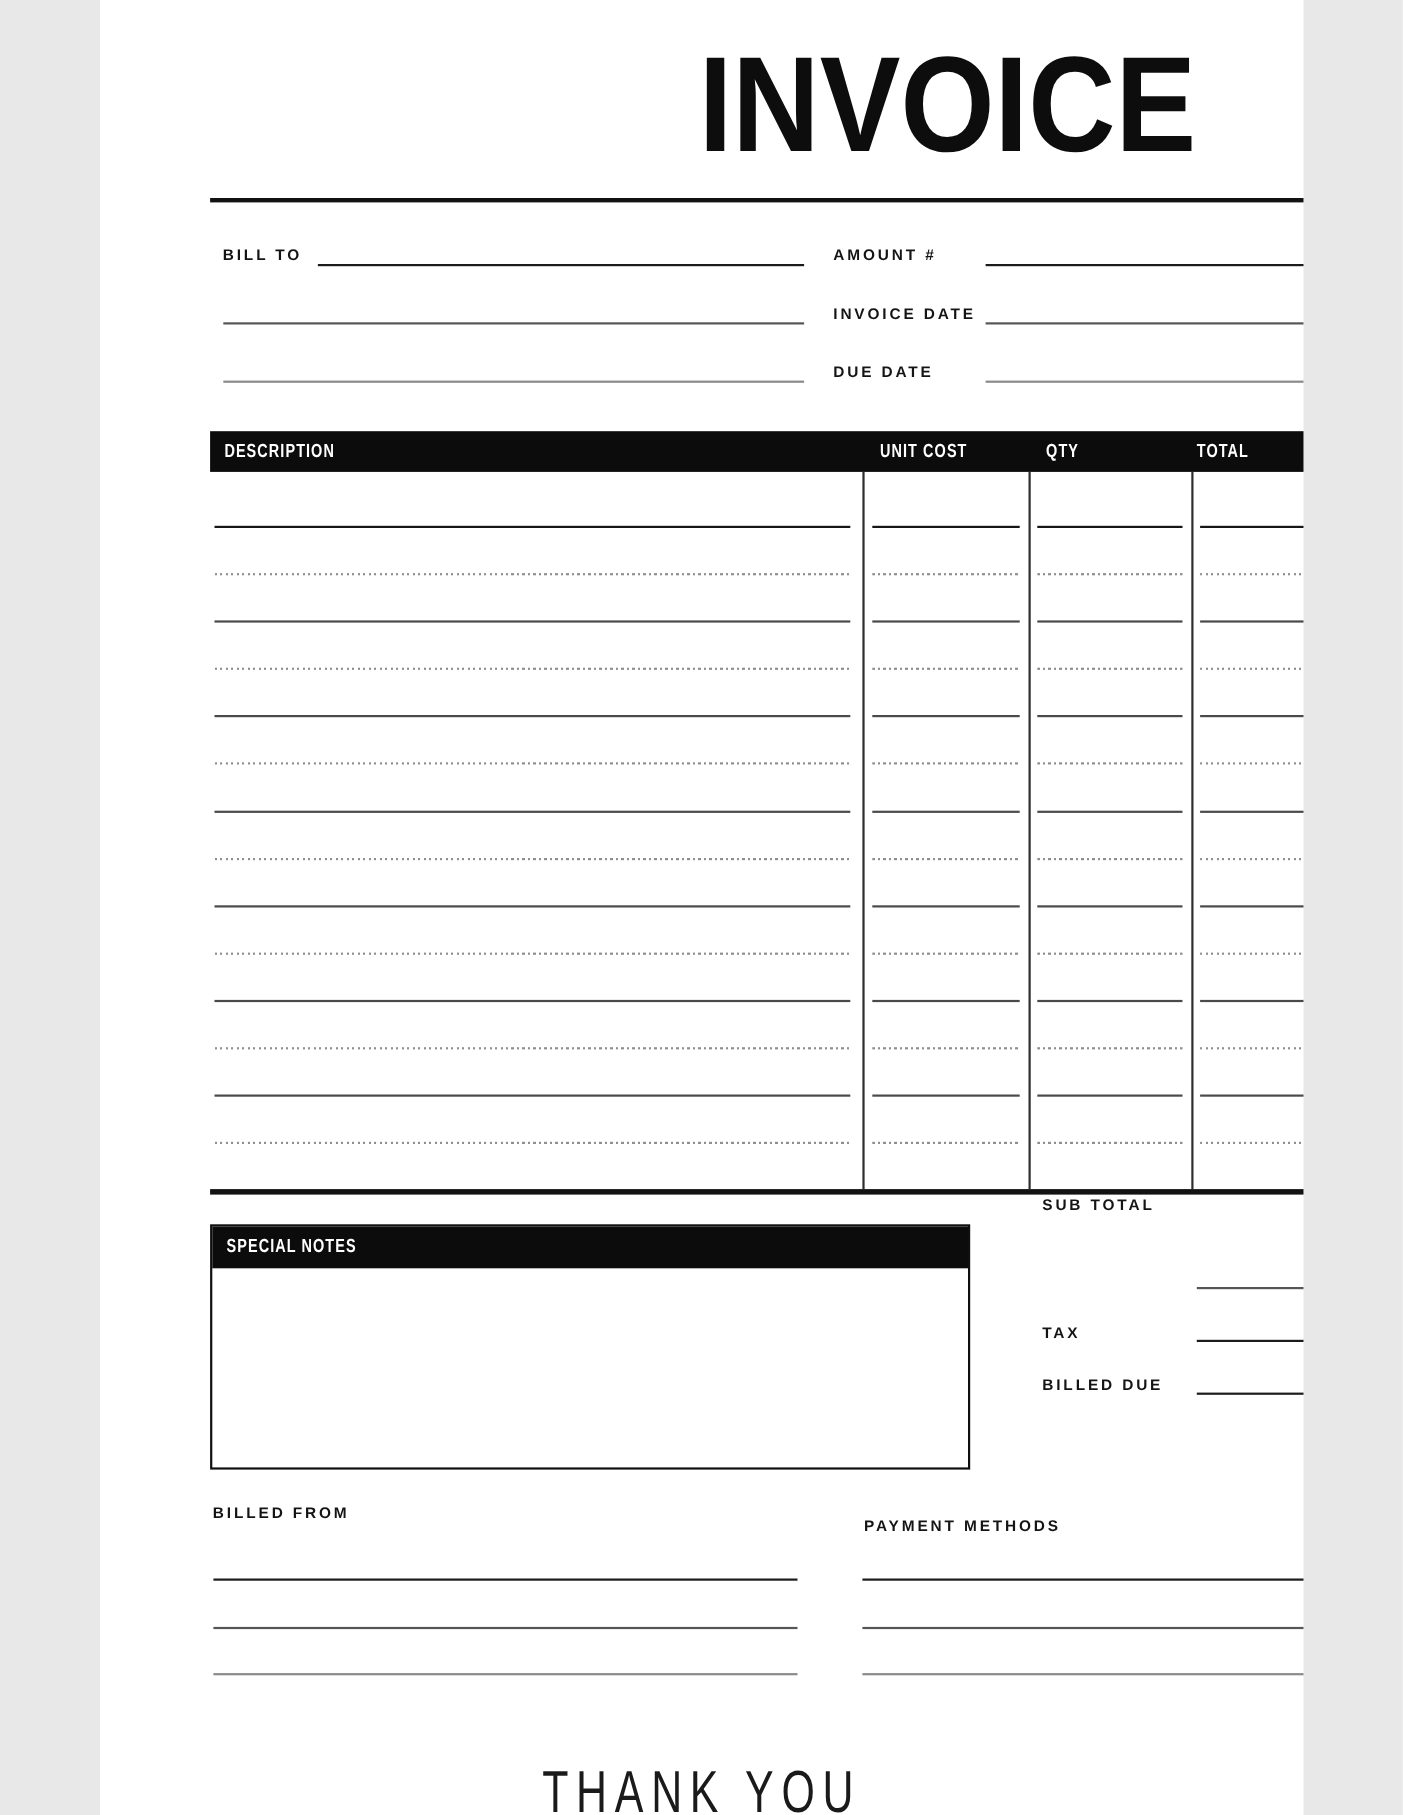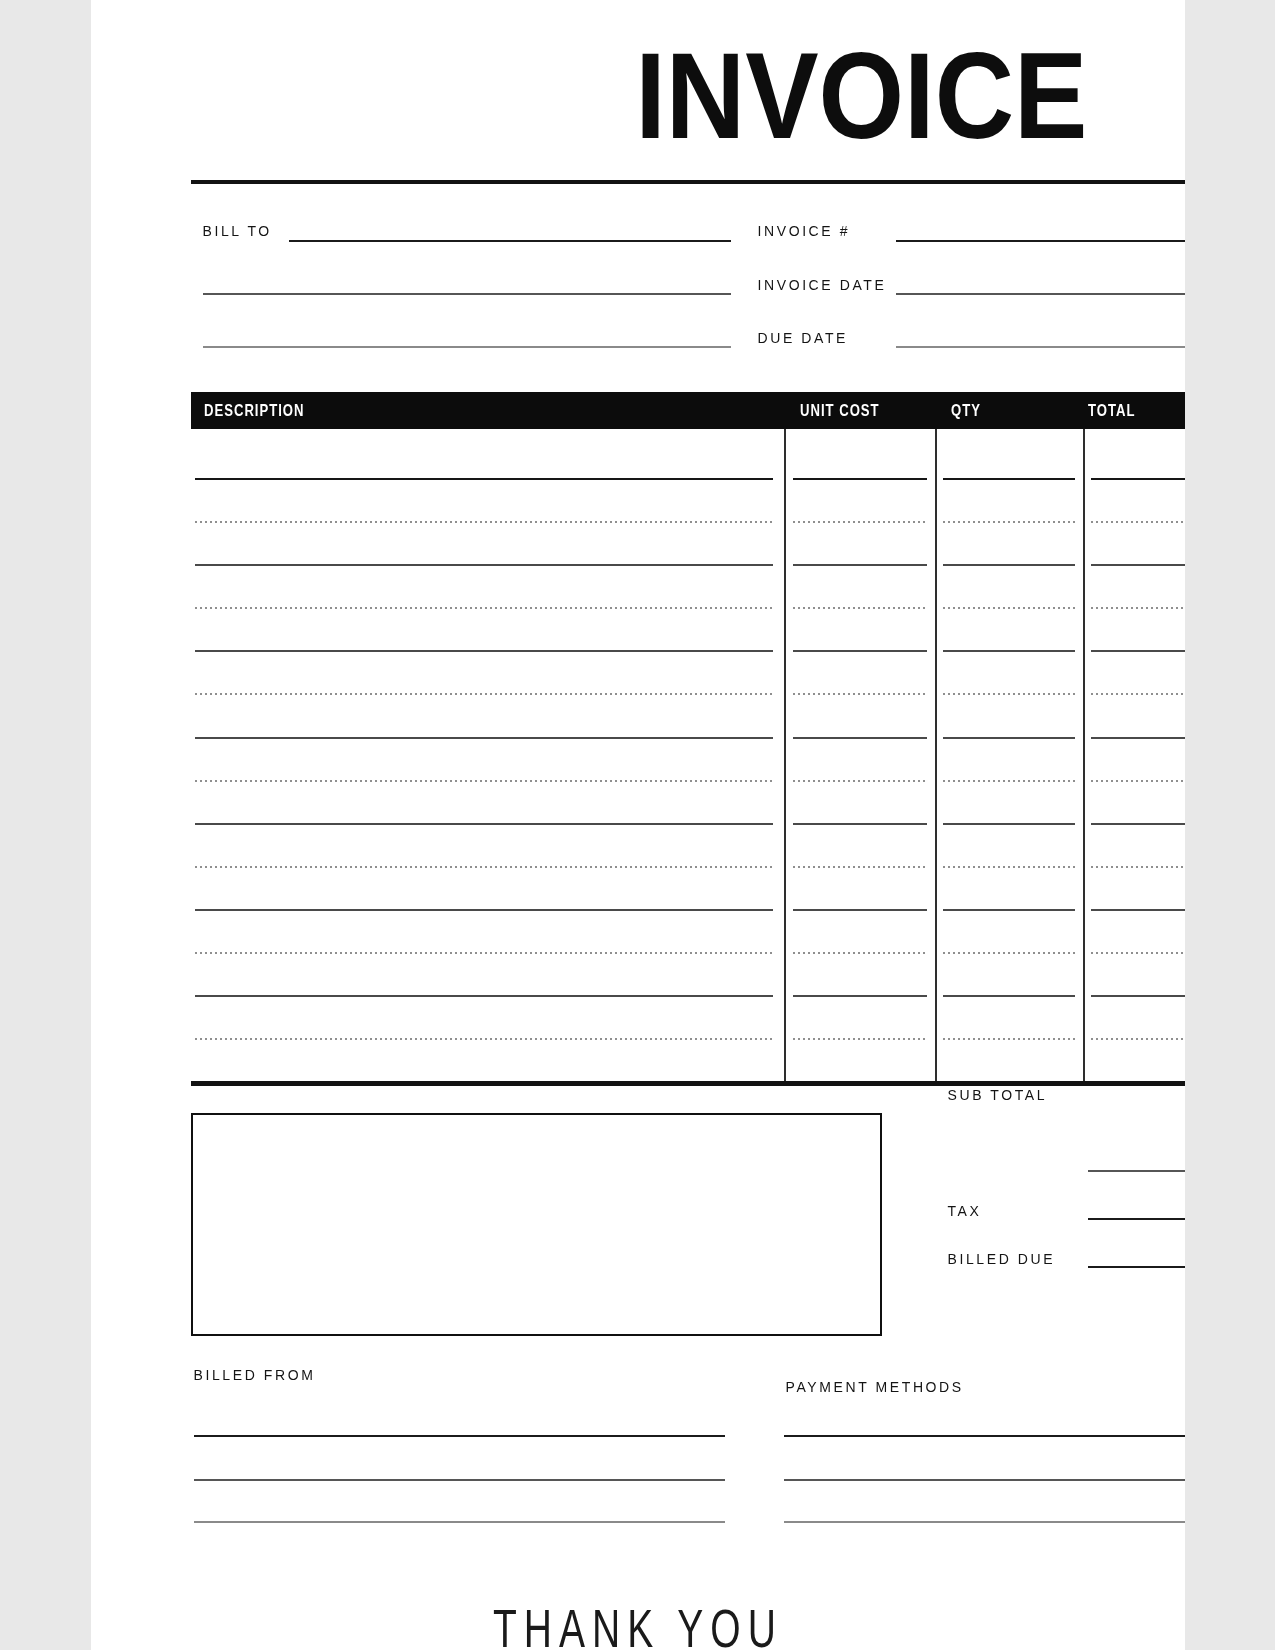--- a/index.html
+++ b/index.html
@@ -4,21 +4,21 @@
 <style>
   html,body{margin:0;padding:0;background:#e8e8e8;}
   .page{position:relative;width:1094px;height:1650px;background:#ffffff;margin:0 auto;overflow:hidden;
         font-family:"Liberation Sans",sans-serif;}
 
   
   .title{position:absolute;right:97px;top:34px;font-weight:700;font-size:110px;line-height:1;
          letter-spacing:0px;color:#0d0d0d;transform:scaleY(1.12);transform-origin:100% 0;white-space:nowrap;}
 
   
-  .lbl{position:absolute;font-weight:400;font-size:14px;line-height:1;letter-spacing:2.6px;
+  .lbl{position:absolute;font-weight:700;font-size:14px;line-height:1;letter-spacing:2.6px;
        color:#141414;white-space:nowrap;text-align:center;}
 
   
   .rule{position:absolute;left:100px;width:1080px;background:#121212;}
   .rule.top{top:180px;height:4px;}
   .rule.bottom{top:1081px;height:5px;}
 
   
   .fline{position:absolute;height:2px;background:#1b1b1b;}
   .fline.g1{background:#565656;}
@@ -61,21 +61,21 @@
 <div class="page">
 
   <div class="title">INVOICE</div>
   <div class="rule top"></div>
 
   <div class="lbl" style="left:112px;top:224px;">BILL TO</div>
   <div class="fline" style="left:198px;top:240px;width:442px;"></div>
   <div class="fline g1" style="left:112px;top:293px;width:528px;"></div>
   <div class="fline g2" style="left:112px;top:346px;width:528px;"></div>
 
-  <div class="lbl" style="left:667px;top:224px;">INVOICE #</div>
+  <div class="lbl" style="left:667px;top:224px;">AMOUNT #</div>
   <div class="fline" style="left:805px;top:240px;width:373px;"></div>
   <div class="lbl" style="left:667px;top:278px;">INVOICE DATE</div>
   <div class="fline g1" style="left:805px;top:293px;width:373px;"></div>
   <div class="lbl" style="left:667px;top:331px;">DUE DATE</div>
   <div class="fline g2" style="left:805px;top:346px;width:373px;"></div>
 
   <div class="thead">
     <span class="blbl bl1">DESCRIPTION</span>
     <span class="blbl bl2">UNIT COST</span>
     <span class="blbl bl3">QTY</span>
@@ -169,20 +169,23 @@
         <i class="seg sg1"></i>
         <i class="seg sg2"></i>
         <i class="seg sg3"></i>
         <i class="seg sg4"></i>
       </div>
   </div>
 
   <div class="rule bottom"></div>
 
   <div class="notes">
+    <div class="notes-bar">
+      <span class="blbl bl1">SPECIAL NOTES</span>
+    </div>
     <div class="notes-area"></div>
   </div>
 
   <div class="lbl tot-lbl" style="left:857px;top:1088px;">SUB TOTAL</div>
   <div class="fline g1" style="left:997px;top:1170px;width:181px;"></div>
   <div class="lbl tot-lbl" style="left:857px;top:1204px;">TAX</div>
   <div class="fline" style="left:997px;top:1218px;width:181px;"></div>
   <div class="lbl tot-lbl" style="left:857px;top:1252px;">BILLED DUE</div>
   <div class="fline" style="left:997px;top:1266px;width:181px;"></div>
 

